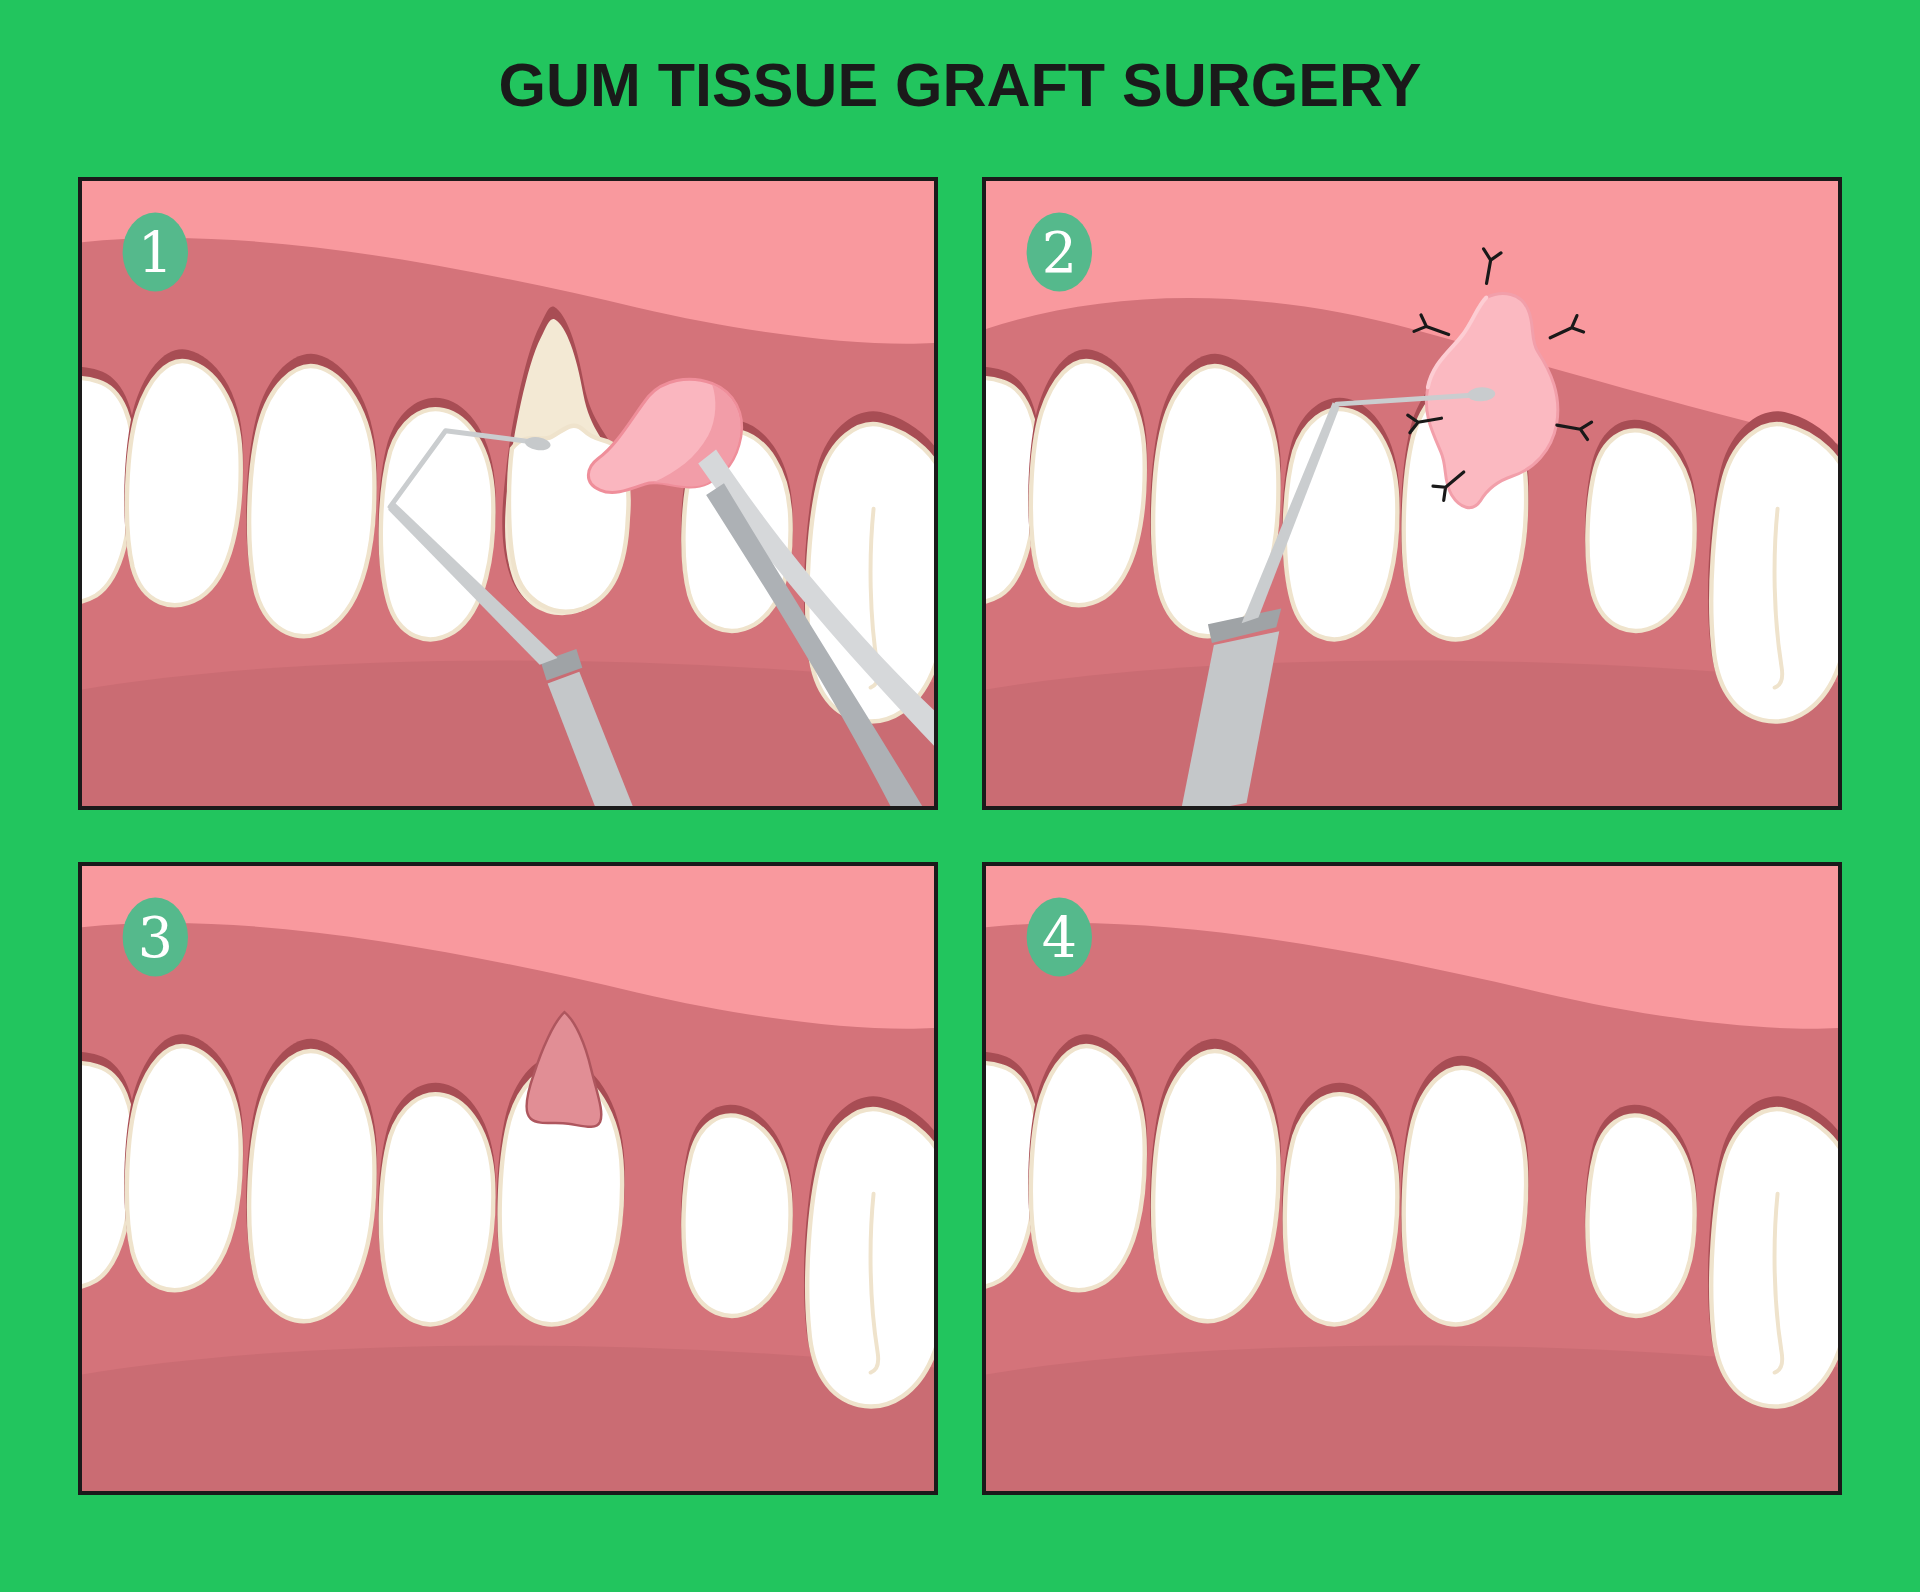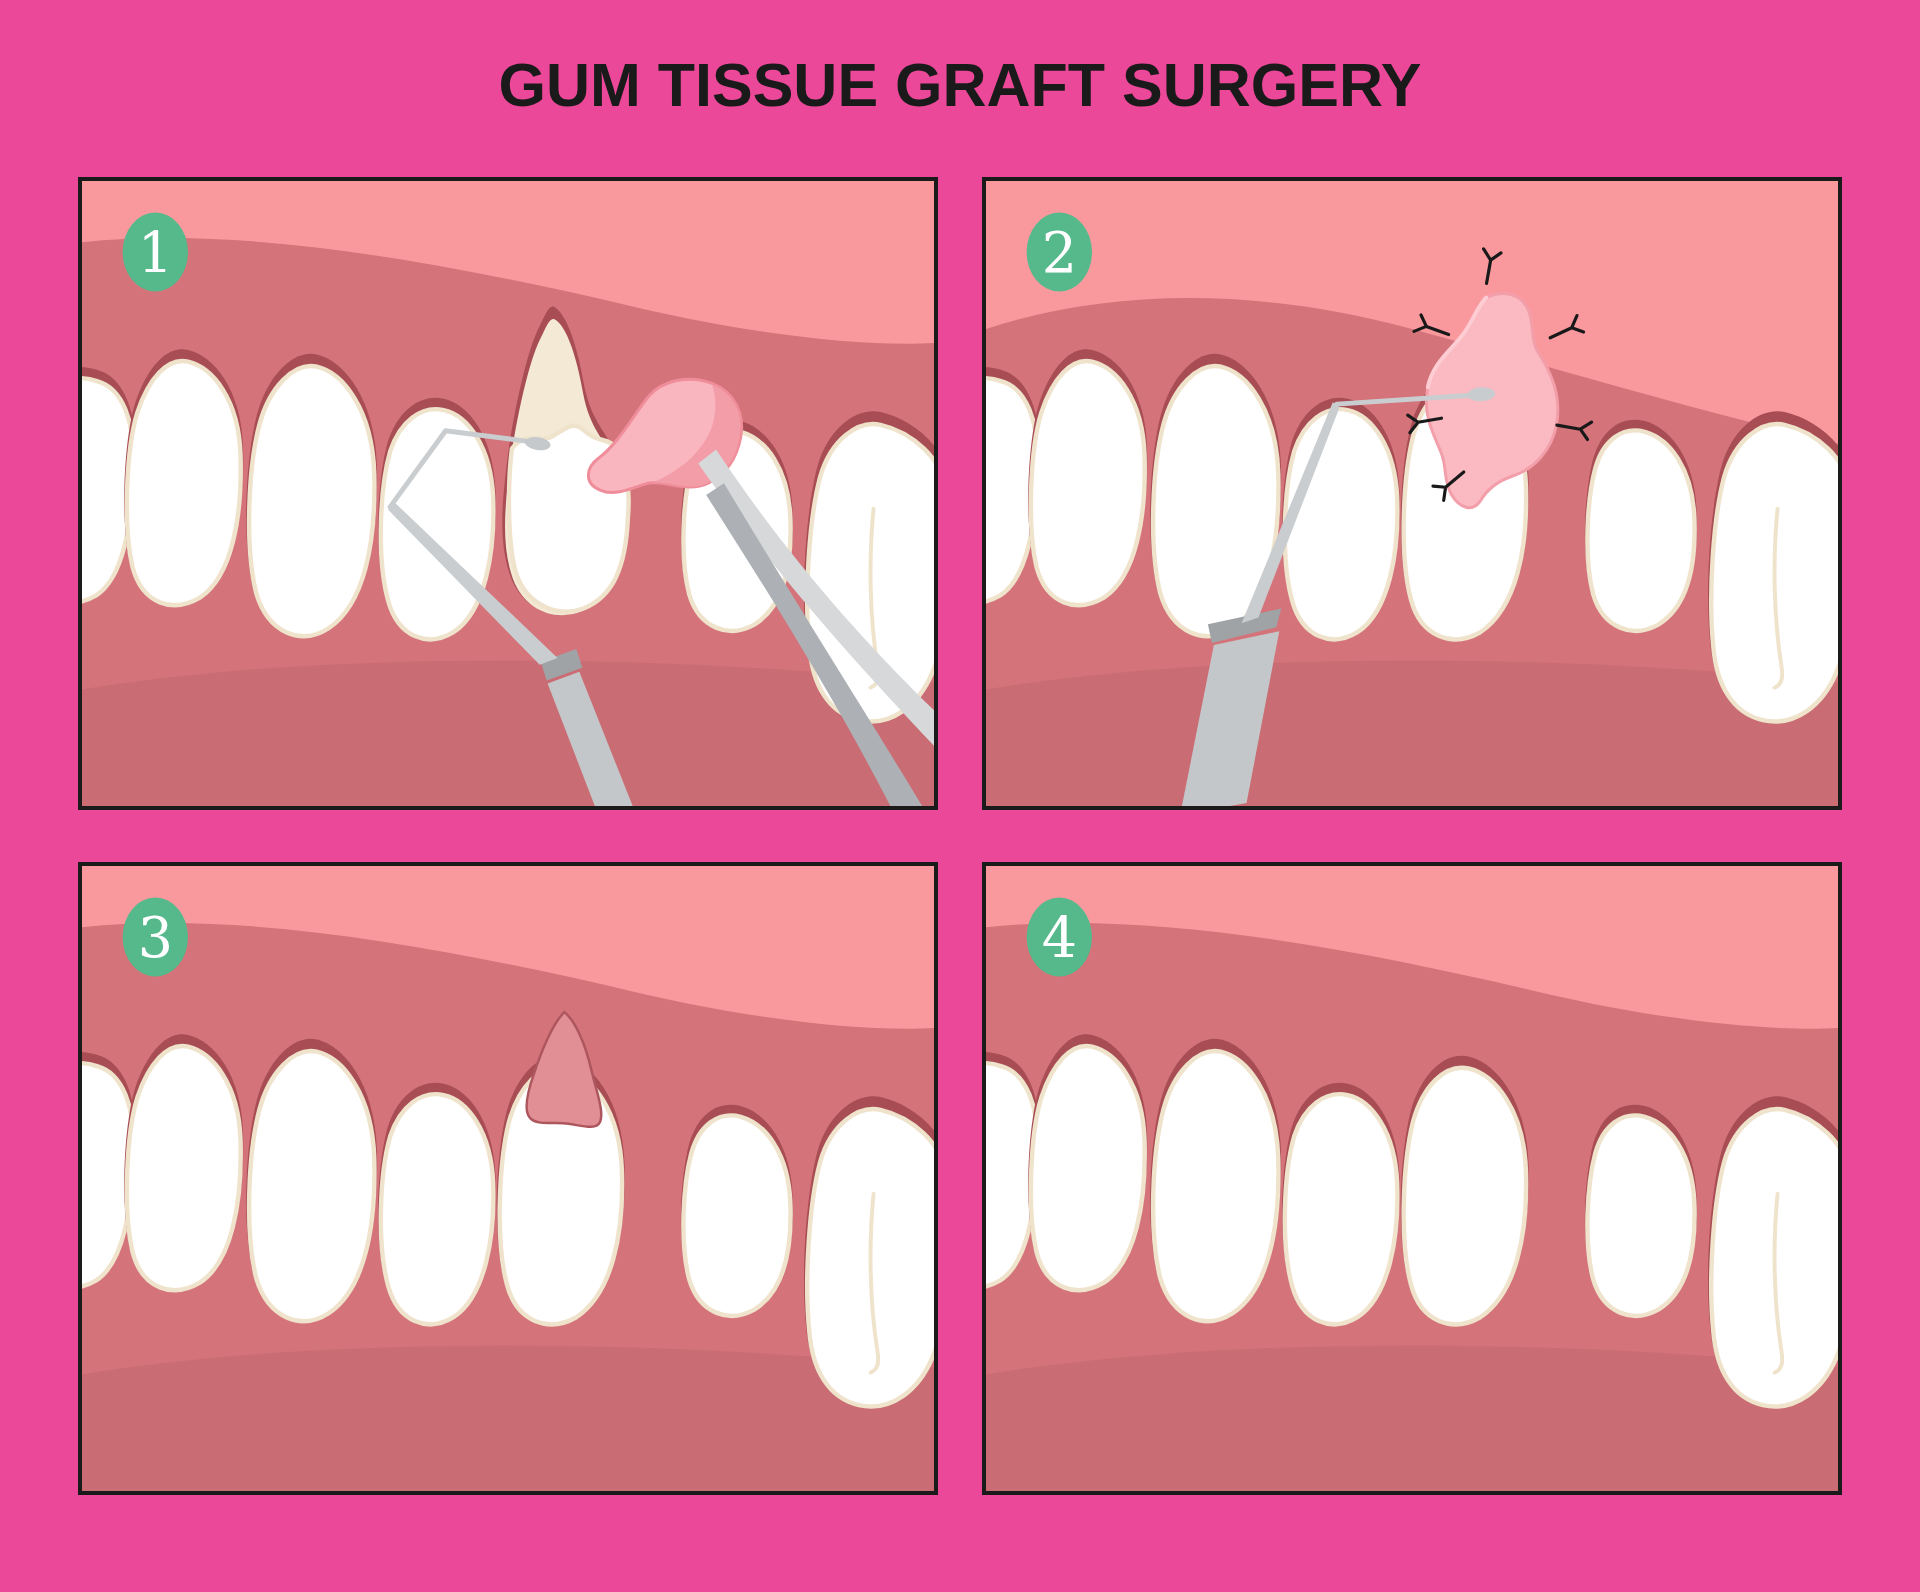--- a/index.html
+++ b/index.html
@@ -1,16 +1,16 @@
 <!DOCTYPE html>
 <html><head>
 <meta charset="utf-8">
 <style>
   html,body{margin:0;padding:0;background:#ffffff;}
-  .page{position:relative;width:1920px;height:1592px;background:#ec4899;overflow:hidden;
+  .page{position:relative;width:1920px;height:1592px;background:#22c55e;overflow:hidden;
         font-family:"Liberation Sans",sans-serif;}
   .title{position:absolute;top:50px;left:0;width:100%;text-align:center;
          font-size:61px;font-weight:700;letter-spacing:0px;color:#1a1a1a;
          font-family:"Liberation Sans",sans-serif;}
   .panels{position:absolute;left:78px;top:177px;display:grid;
           grid-template-columns:860px 860px;grid-template-rows:633px 633px;
           column-gap:44px;row-gap:52px;}
   .panel{width:860px;height:633px;border:4px solid #1a1a1a;box-sizing:border-box;
          background:#f9999e;overflow:hidden;}
   .panel svg{display:block;width:100%;height:100%;}

